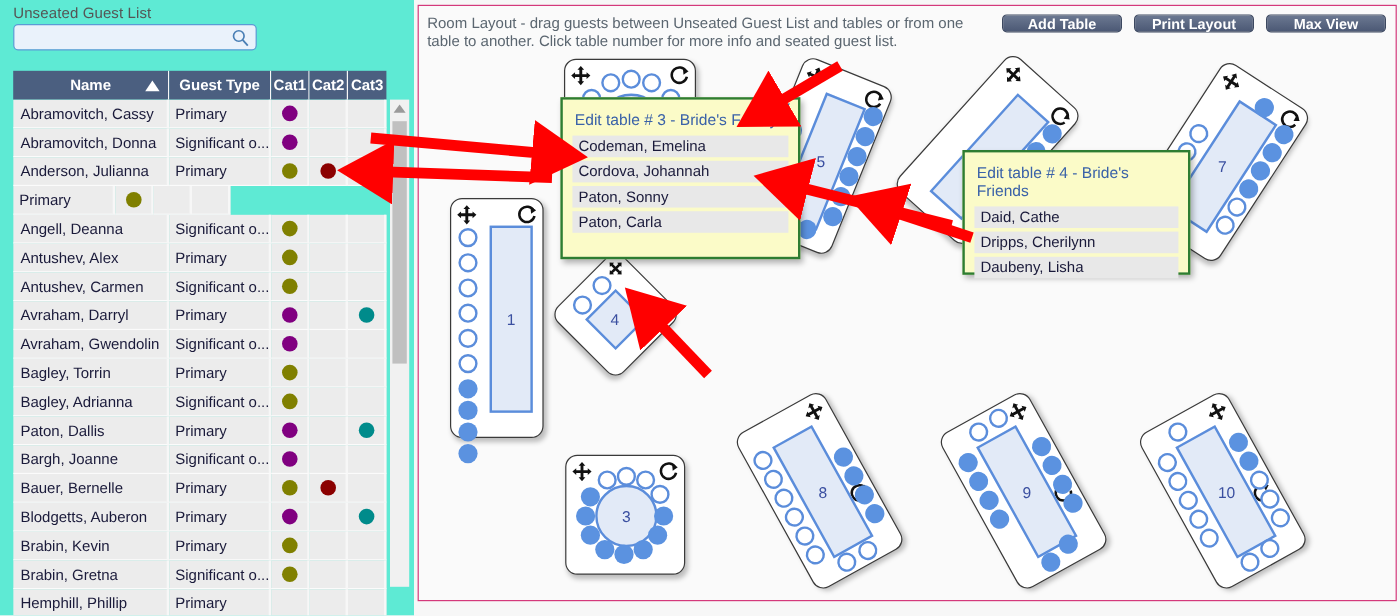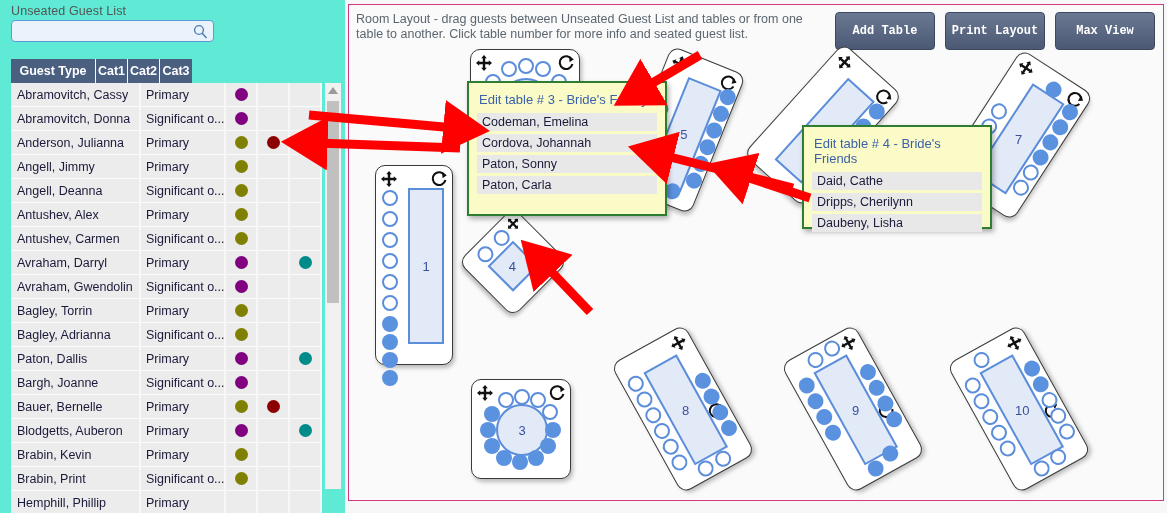--- a/index.html
+++ b/index.html
@@ -80,24 +80,24 @@
   #room-pane {
     position: absolute; left: 348px; top: 4px; width: 816px; height: 497px;
     background: #fafafa; border: 1px solid #d4397b;
   }
   #room-instructions {
     position: absolute; left: 7px; top: 7px; width: 470px;
     font-size: 12.5px; line-height: 15px; color: #5b6670;
   }
   #room-buttons { position: absolute; right: 8px; top: 7px; display: flex; gap: 10px; }
   .room-btn {
-    width: 100px; height: 38px; border-radius: 4px;
+    width: 100px; height: 15px; border-radius: 4px;
     background: linear-gradient(#6b7891, #4c5975);
     border: 1px solid #3c4860; color: #fff;
-    font-family: Liberation Mono, monospace; font-size: 12px; font-weight: bold;
+    font-family: Liberation Sans, sans-serif; font-size: 12px; font-weight: bold;
     display: flex; align-items: center; justify-content: center; cursor: pointer;
   }
 
   
   .table-card {
     position: absolute;
     background: #fff;
     border: 1.5px solid #3a3a3a;
     border-radius: 10px;
     box-shadow: 2px 3px 4px rgba(0,0,0,.25);
@@ -146,20 +146,24 @@
       <span id="search-icon">
         <svg width="15" height="15" viewBox="0 0 15 15">
           <circle cx="6" cy="6" r="4.4" fill="none" stroke="#4a7fb5" stroke-width="1.4"></circle>
           <line x1="9.2" y1="9.2" x2="13.5" y2="14" stroke="#4a7fb5" stroke-width="1.5"></line>
         </svg>
       </span>
     </div>
 
     <div id="guest-table">
       <div class="thead">
+        <div class="th th-name">
+          <span>Name</span>
+          <span class="sort-arrow"></span>
+        </div>
         <div class="th th-type">Guest Type</div>
         <div class="th th-cat">Cat1</div>
         <div class="th th-cat">Cat2</div>
         <div class="th th-cat">Cat3</div>
       </div>
       <div id="rows-viewport">
           <div class="row">
             <div class="cell c-name">Abramovitch, Cassy</div>
             <div class="cell c-type">Primary</div>
             <div class="cell c-cat">
@@ -182,21 +186,20 @@
             <div class="cell c-type">Primary</div>
             <div class="cell c-cat">
               <span class="dot" style="background: rgb(128, 128, 0);"></span>
             </div>
             <div class="cell c-cat">
               <span class="dot" style="background: rgb(139, 0, 0);"></span>
             </div>
             <div class="cell c-cat"></div>
           </div>
           <div class="row">
-            <div class="cell c-name">Angell, Jimmy</div>
             <div class="cell c-type">Primary</div>
             <div class="cell c-cat">
               <span class="dot" style="background: rgb(128, 128, 0);"></span>
             </div>
             <div class="cell c-cat"></div>
             <div class="cell c-cat"></div>
           </div>
           <div class="row">
             <div class="cell c-name">Angell, Deanna</div>
             <div class="cell c-type">Significant o...</div>
@@ -307,21 +310,21 @@
           <div class="row">
             <div class="cell c-name">Brabin, Kevin</div>
             <div class="cell c-type">Primary</div>
             <div class="cell c-cat">
               <span class="dot" style="background: rgb(128, 128, 0);"></span>
             </div>
             <div class="cell c-cat"></div>
             <div class="cell c-cat"></div>
           </div>
           <div class="row">
-            <div class="cell c-name">Brabin, Print</div>
+            <div class="cell c-name">Brabin, Gretna</div>
             <div class="cell c-type">Significant o...</div>
             <div class="cell c-cat">
               <span class="dot" style="background: rgb(128, 128, 0);"></span>
             </div>
             <div class="cell c-cat"></div>
             <div class="cell c-cat"></div>
           </div>
           <div class="row">
             <div class="cell c-name">Hemphill, Phillip</div>
             <div class="cell c-type">Primary</div>

